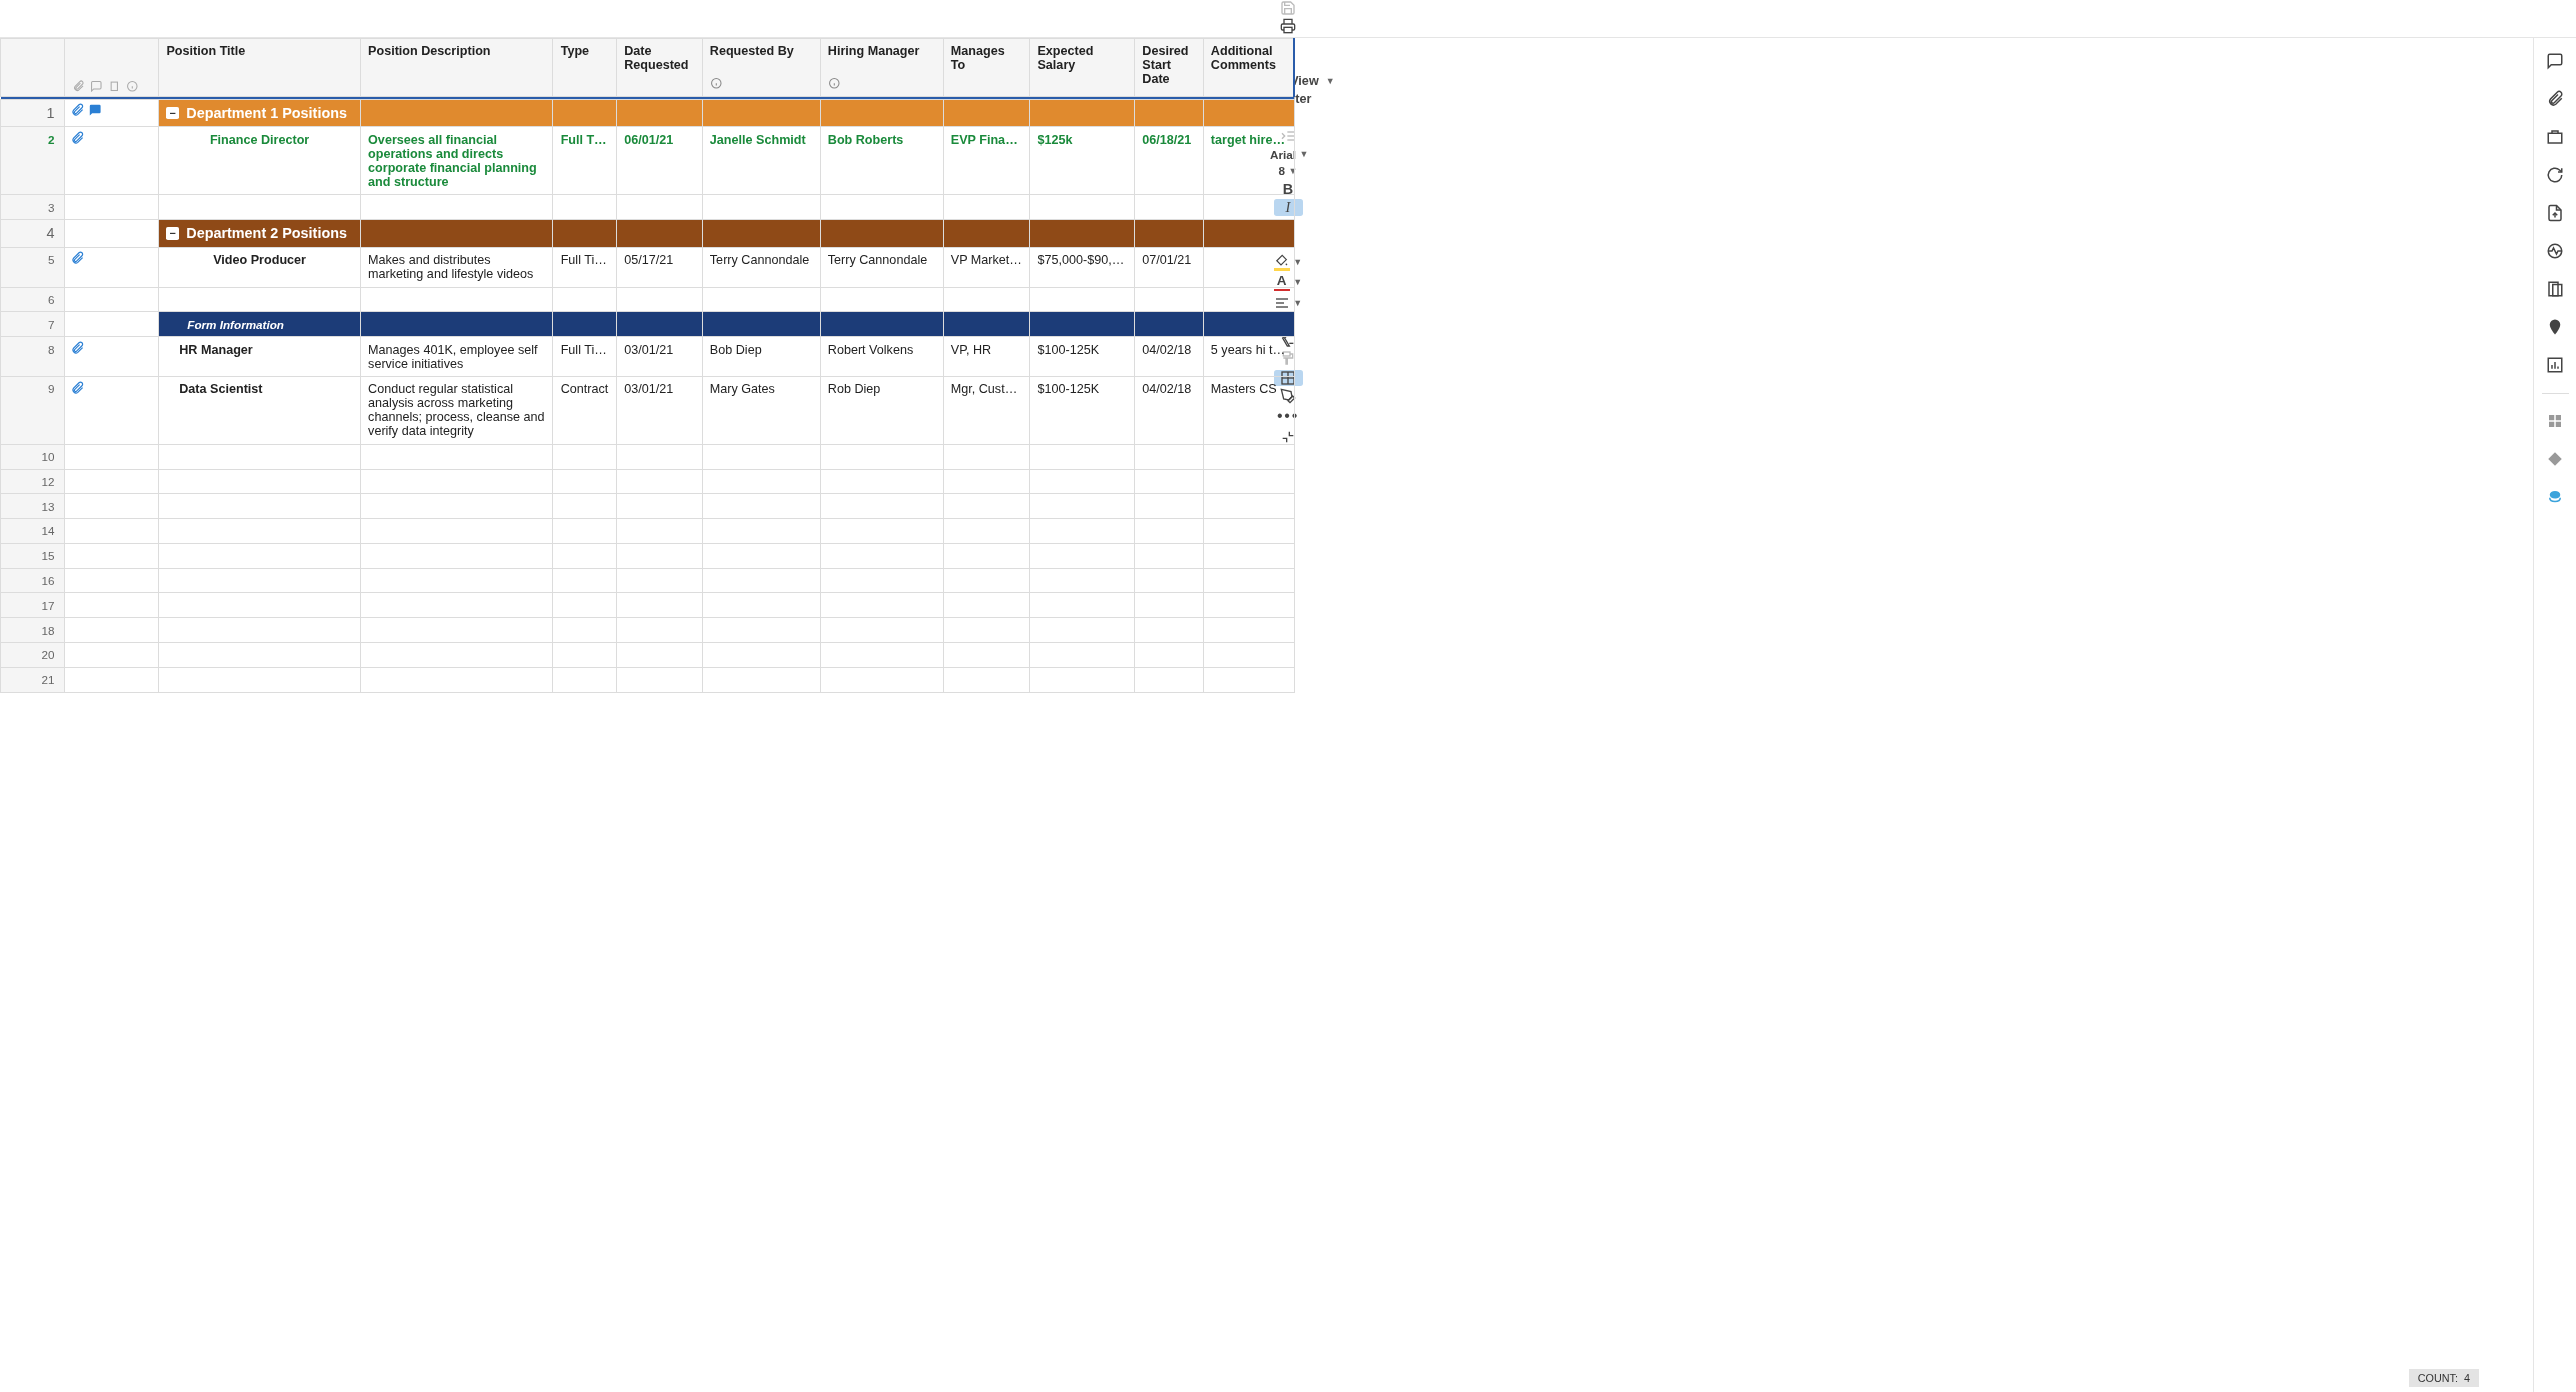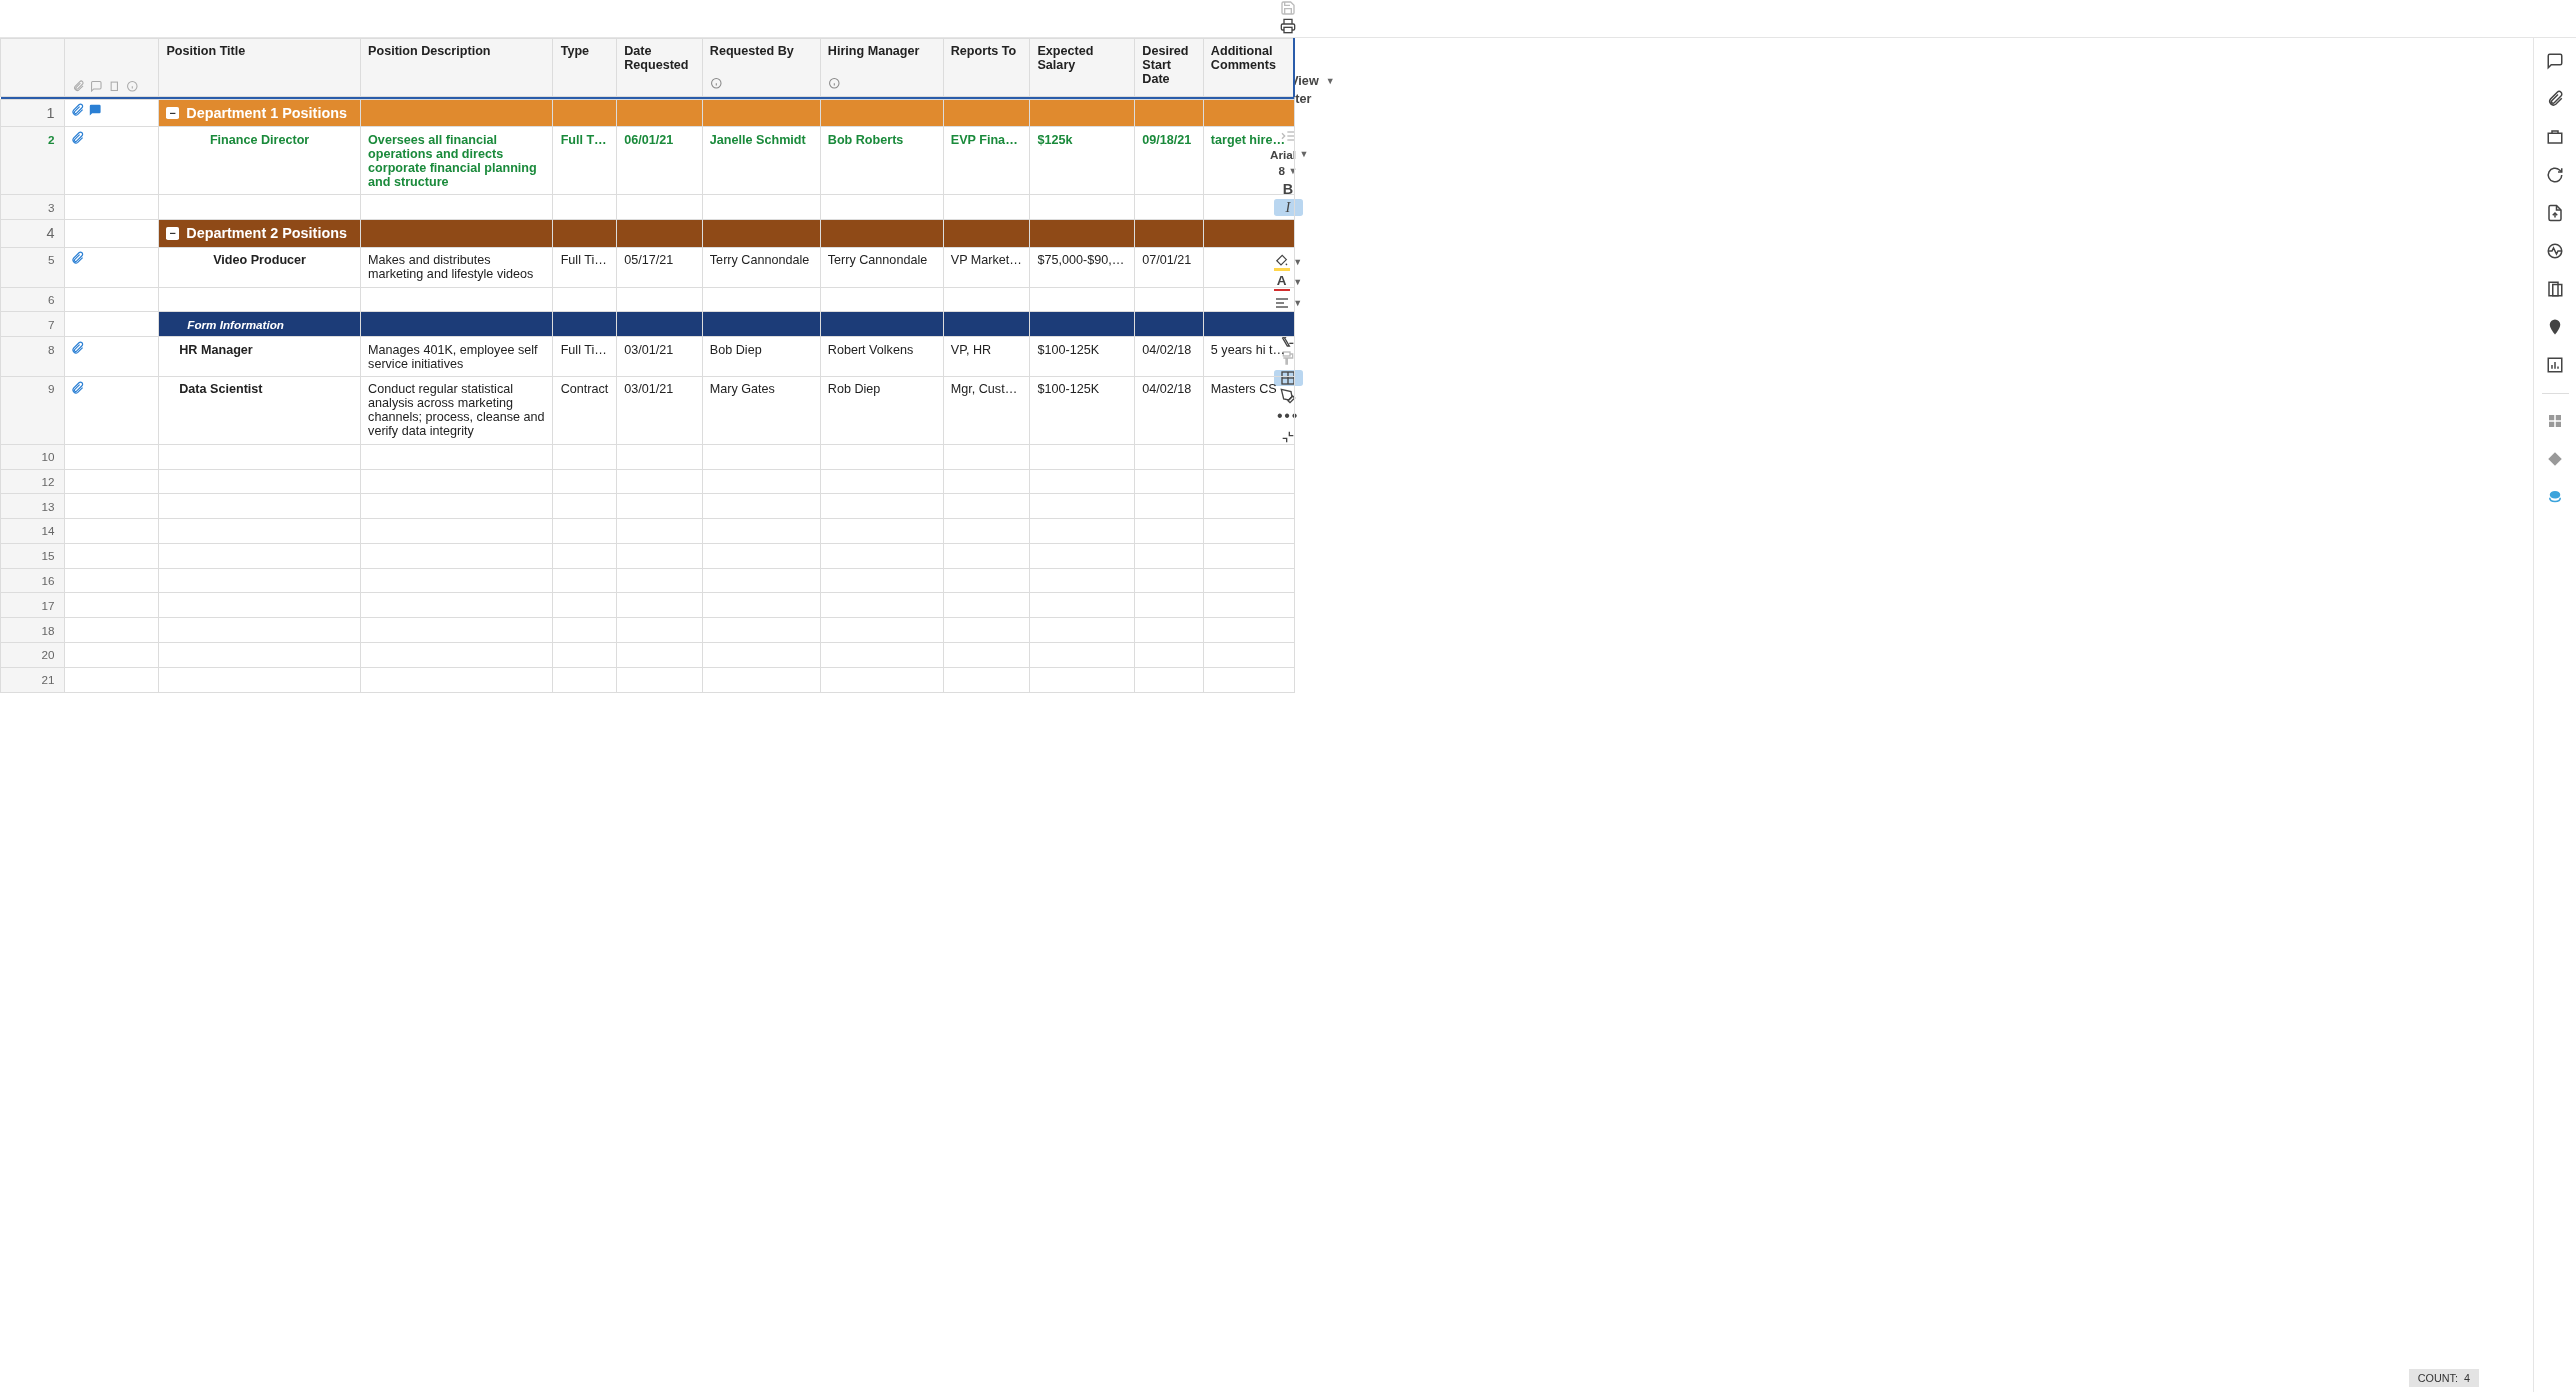--- a/index.html
+++ b/index.html
@@ -308,21 +308,21 @@
           <th><span>Requested By</span><div class="hdr-info"><svg viewBox="0 0 24 24" fill="none" stroke="currentColor" stroke-width="2">
                   <circle cx="12" cy="12" r="9"></circle>
                   <line x1="12" y1="8" x2="12" y2="8"></line>
                   <line x1="12" y1="12" x2="12" y2="16"></line>
                 </svg></div></th>
           <th><span>Hiring Manager</span><div class="hdr-info"><svg viewBox="0 0 24 24" fill="none" stroke="currentColor" stroke-width="2">
                   <circle cx="12" cy="12" r="9"></circle>
                   <line x1="12" y1="8" x2="12" y2="8"></line>
                   <line x1="12" y1="12" x2="12" y2="16"></line>
                 </svg></div></th>
-          <th><span>Reports To</span></th>
+          <th><span>Manages To</span></th>
           <th><span>Expected Salary</span></th>
           <th><span>Desired Start Date</span></th>
           <th style="border-right:2.7px solid #2a5caa"><span>Additional Comments</span></th>
         </tr>
         <tr>
             <td colspan="12" class="top-sel-bar" style="padding:0;border:none"></td>
           </tr>
       </thead>
       <tbody>
 
@@ -359,21 +359,21 @@
                   <path d="M21 11l-8 8a5 5 0 0 1-7-7l9-9a3.5 3.5 0 0 1 5 5l-9 9a2 2 0 0 1-3-3l8-8"></path>
                 </svg></span></td>
           <td class="col-pos-title bold-title">Finance Director</td>
           <td>Oversees all financial operations and directs corporate financial planning and structure</td>
           <td class="ellipsis-cell">Full Time</td>
           <td>06/01/21</td>
           <td>Janelle Schmidt</td>
           <td>Bob Roberts</td>
           <td class="ellipsis-cell">EVP Finance</td>
           <td>$125k</td>
-          <td>09/18/21</td>
+          <td>06/18/21</td>
           <td class="ellipsis-cell">target hire Q1</td>
         </tr>
 
         <tr>
             <td class="rownum">3</td>
             <td class="ind-cell"></td>
             <td></td>
             <td></td>
             <td></td>
             <td></td>

